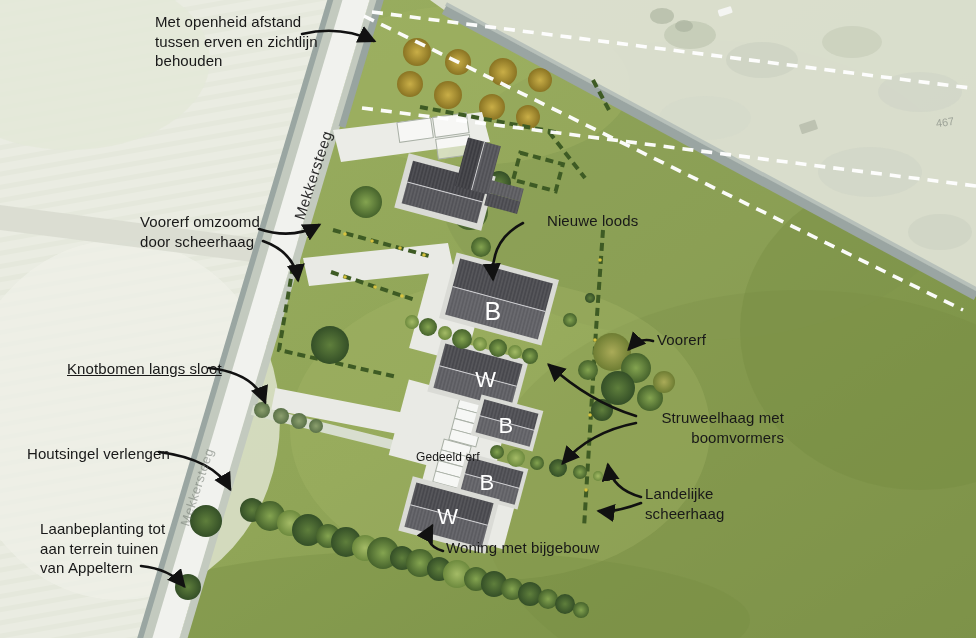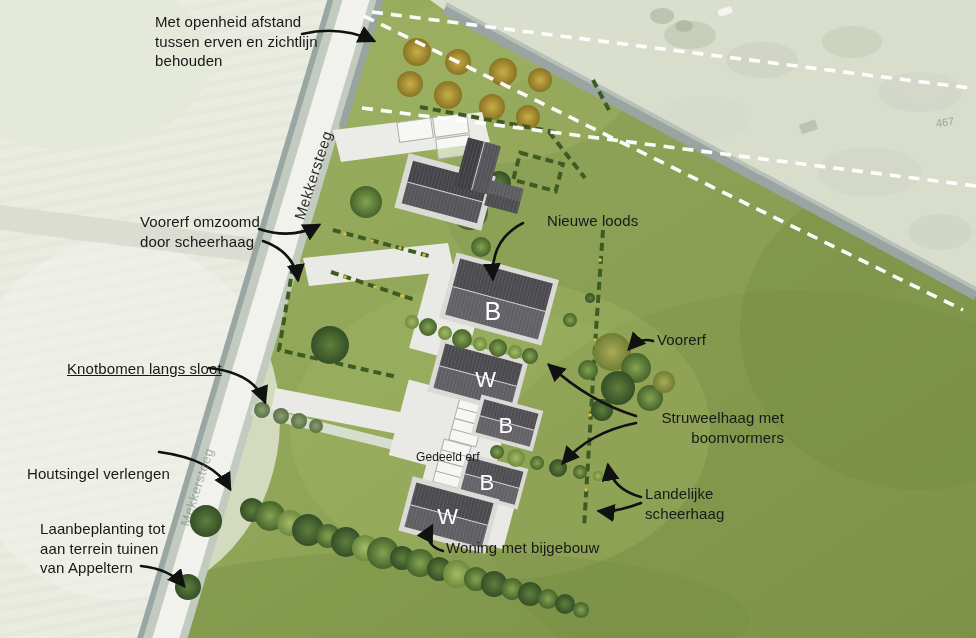--- a/index.html
+++ b/index.html
@@ -349,21 +349,21 @@
     <path d="M636,423 Q590,432 563,463" marker-end="url(#ah)"></path>
     <path d="M641,497 Q612,489 608,465" marker-end="url(#ah)"></path>
     <path d="M641,503 Q614,513 599,511" marker-end="url(#ah)"></path>
     <path d="M443,551 Q422,545 432,526" marker-end="url(#ah)"></path>
   </g>
 </svg>
 
   <div class="ann" style="left:155px; top:12px; width:182px;">Met openheid afstand tussen erven en zichtlijn behouden</div>
   <div class="ann" style="left:140px; top:212px; width:142px;">Voorerf omzoomd door scheerhaag</div>
   <div class="ann nowrap" style="left:67px; top:359px;text-decoration:underline;">Knotbomen langs sloot</div>
-  <div class="ann nowrap" style="left:27px; top:464px;text-align:center;">Houtsingel verlengen</div>
+  <div class="ann nowrap" style="left:27px; top:444px;text-align:center;">Houtsingel verlengen</div>
   <div class="ann" style="left:40px; top:519px; width:142px;">Laanbeplanting tot aan terrein tuinen van Appeltern</div>
   <div class="ann nowrap" style="left:527px; top:211px;margin-left:20px;">Nieuwe loods</div>
   <div class="ann nowrap" style="left:657px; top:330px;">Voorerf</div>
   <div class="ann" style="left:639px; top:408px; width:145px;text-align:right;">Struweelhaag met boomvormers</div>
   <div class="ann" style="left:645px; top:484px; width:95px;">Landelijke scheerhaag</div>
   <div class="ann nowrap" style="left:416px; top:450px; font-size:12px;">Gedeeld erf</div>
   <div class="ann nowrap" style="left:446px; top:538px;">Woning met bijgebouw</div>
 
   <div class="roadlabel" style="left:313px; top:175px;">Mekkersteeg</div>
   <div class="roadlabel watermark" style="left:197px; top:487px;">Mekkersteeg</div>

